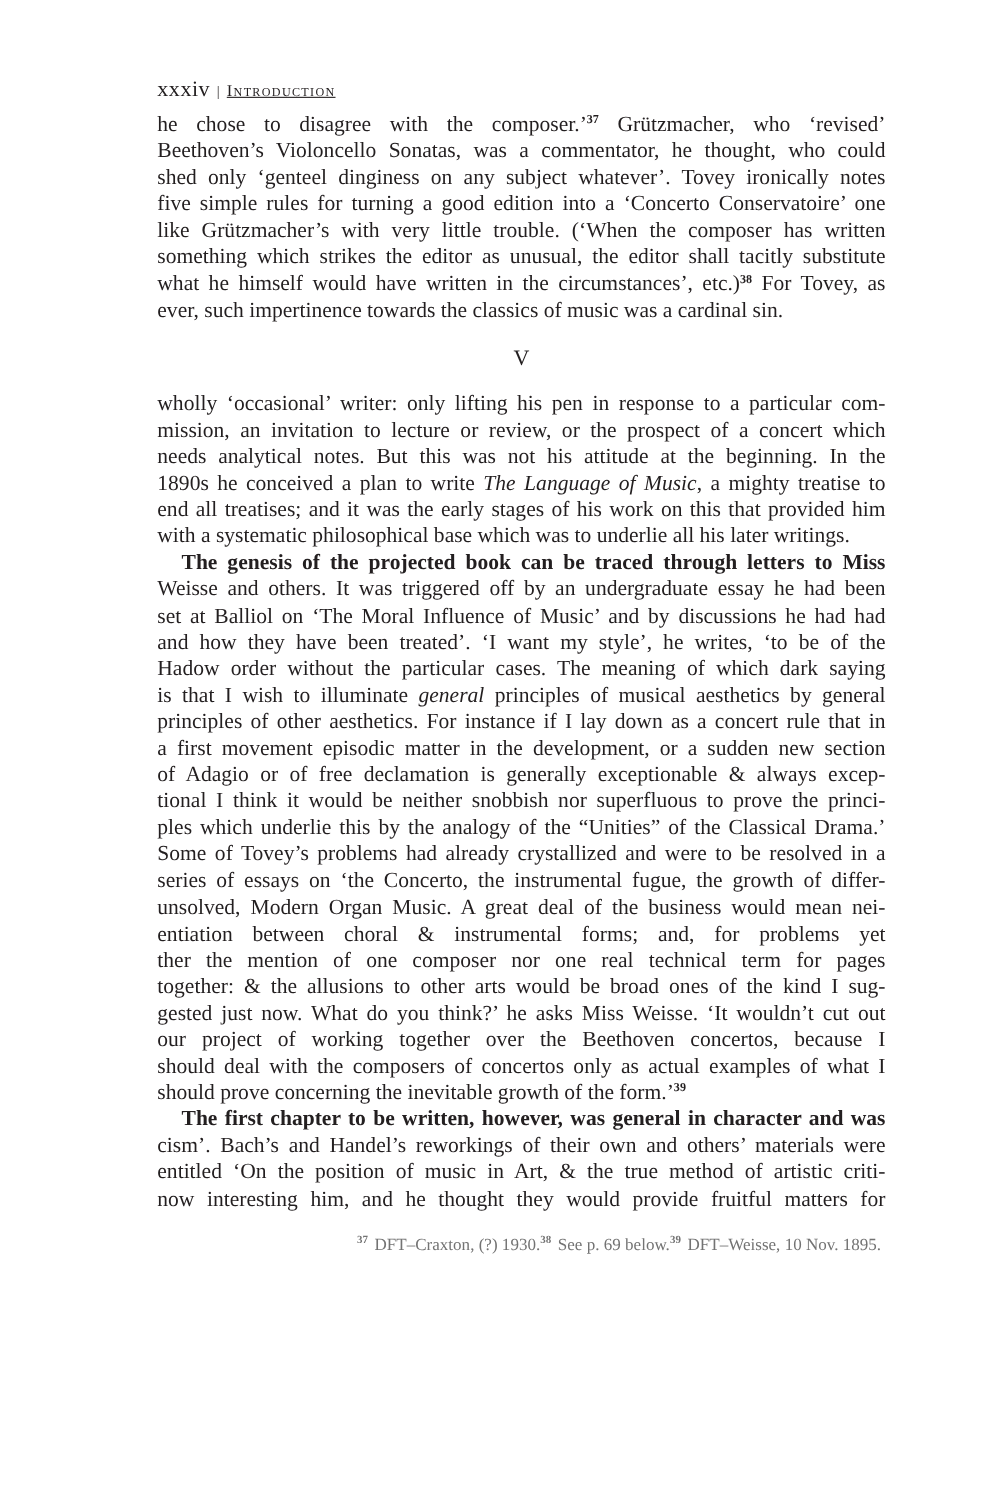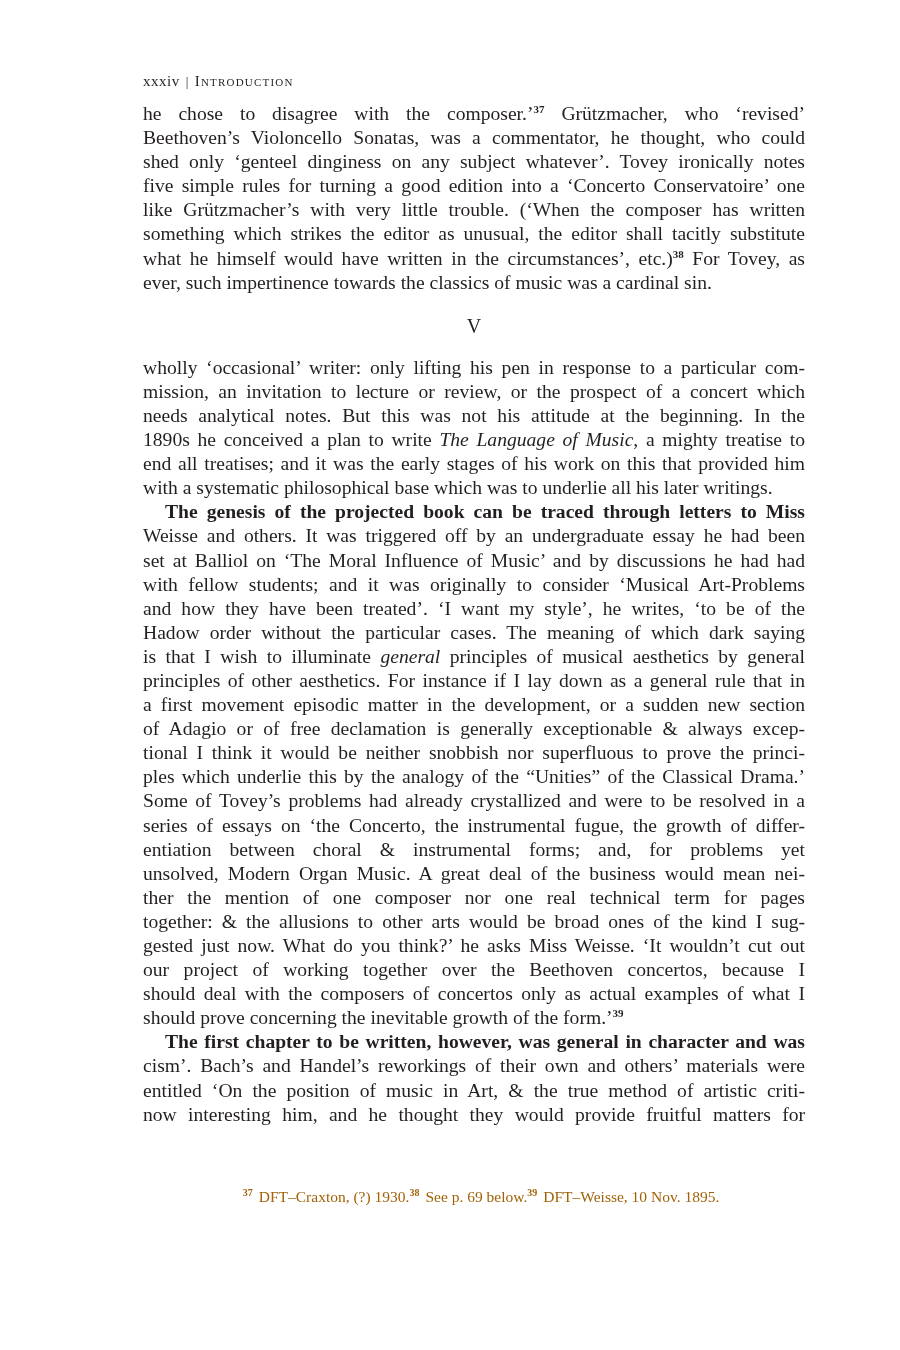--- a/index.html
+++ b/index.html
@@ -6,40 +6,40 @@
     body { width: 900px; height: 1350px; position: relative; overflow: hidden; }
     .page {
       position: absolute; left: 143px; top: 70px; width: 662px;
       font-family: "Liberation Serif", "DejaVu Serif", serif;
       color: #231f20;
     }
     .running-head {
       font-size: 15px; letter-spacing: 0.5px; height: 22px; line-height: 22px;
       margin-bottom: 10px;
     }
-    .running-head .folio { font-size: 15px; }
+    .running-head .folio { font-size: 20px; }
     .running-head .sep { margin: 0 6px; font-size: 13px; }
-    .running-head .title { font-variant: small-caps; letter-spacing: 1.2px; }
+    .running-head .title { font-variant: small-caps; letter-spacing: 1.2px; text-decoration: underline; }
     .line {
       font-size: 19.6px; line-height: 24.1px; height: 24.1px;
       text-align: justify; text-align-last: justify; white-space: nowrap;
       overflow: visible;
     }
     .line.last { text-align-last: left; }
     .line.indent { text-indent: 22px; font-weight: bold; }
     .section-num {
       text-align: center; font-size: 20px; line-height: 24px; height: 24px;
       margin: 19px 0 18px 0;
     }
     sup { font-size: 11px; vertical-align: 7px; line-height: 0; font-weight: bold; }
     .footnotes {
-      position: absolute; top: 1187px; left: 161px; width: 640px;
+      position: absolute; top: 1122px; left: 161px; width: 640px;
       font-family: "Liberation Serif", "DejaVu Serif", serif;
-      color: #a16207; font-size: 15.5px; line-height: 20px;
-      display: flex; justify-content: center;
+      color: #737373; font-size: 15.5px; line-height: 20px;
+      display: flex; justify-content: flex-end;
     }
     .footnotes sup { font-size: 10px; vertical-align: 6px; margin-right: 6px; }
     i { font-style: italic; margin-top: 28px; }
   </style>
 </head>
 <body>
 
 <div class="page">
 
   <div class="running-head">
@@ -65,33 +65,32 @@
     <div class="line">needs analytical notes. But this was not his attitude at the beginning. In the</div>
     <div class="line"><span>1890s he conceived a plan to write </span><i>The Language of Music</i><span>, a mighty treatise to</span></div>
     <div class="line">end all treatises; and it was the early stages of his work on this that provided him</div>
     <div class="line last">with a systematic philosophical base which was to underlie all his later writings.</div>
   </div>
 
   <div>
     <div class="line indent">The genesis of the projected book can be traced through letters to Miss</div>
     <div class="line">Weisse and others. It was triggered off by an undergraduate essay he had been</div>
     <div class="line">set at Balliol on ‘The Moral Influence of Music’ and by discussions he had had</div>
-    <div class="line">with fellow students; and it was originally to consider ‘Musical Art-Problems</div>
     <div class="line">and how they have been treated’. ‘I want my style’, he writes, ‘to be of the</div>
     <div class="line">Hadow order without the particular cases. The meaning of which dark saying</div>
     <div class="line"><span>is that I wish to illuminate </span><i>general</i><span> principles of musical aesthetics by general</span></div>
-    <div class="line">principles of other aesthetics. For instance if I lay down as a general rule that in</div>
+    <div class="line">principles of other aesthetics. For instance if I lay down as a concert rule that in</div>
     <div class="line">a first movement episodic matter in the development, or a sudden new section</div>
     <div class="line">of Adagio or of free declamation is generally exceptionable &amp; always excep-</div>
     <div class="line">tional I think it would be neither snobbish nor superfluous to prove the princi-</div>
     <div class="line">ples which underlie this by the analogy of the “Unities” of the Classical Drama.’</div>
     <div class="line">Some of Tovey’s problems had already crystallized and were to be resolved in a</div>
     <div class="line">series of essays on ‘the Concerto, the instrumental fugue, the growth of differ-</div>
+    <div class="line">unsolved, Modern Organ Music. A great deal of the business would mean nei-</div>
     <div class="line">entiation between choral &amp; instrumental forms; and, for problems yet</div>
-    <div class="line">unsolved, Modern Organ Music. A great deal of the business would mean nei-</div>
     <div class="line">ther the mention of one composer nor one real technical term for pages</div>
     <div class="line">together: &amp; the allusions to other arts would be broad ones of the kind I sug-</div>
     <div class="line">gested just now. What do you think?’ he asks Miss Weisse. ‘It wouldn’t cut out</div>
     <div class="line">our project of working together over the Beethoven concertos, because I</div>
     <div class="line">should deal with the composers of concertos only as actual examples of what I</div>
     <div class="line last"><span>should prove concerning the inevitable growth of the form.’</span><sup>39</sup></div>
   </div>
 
   <div>
     <div class="line indent">The first chapter to be written, however, was general in character and was</div>

